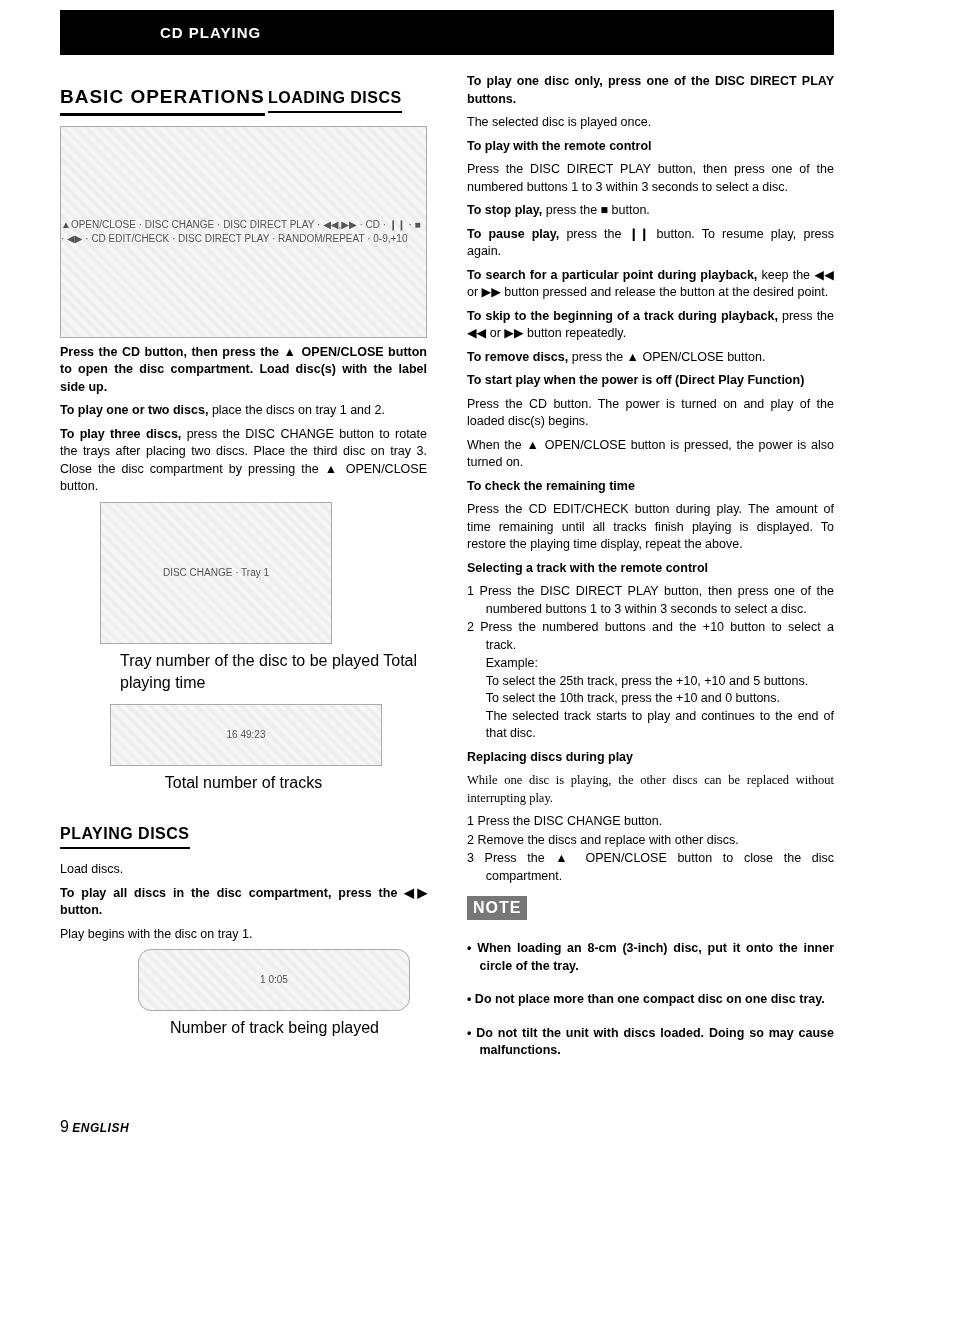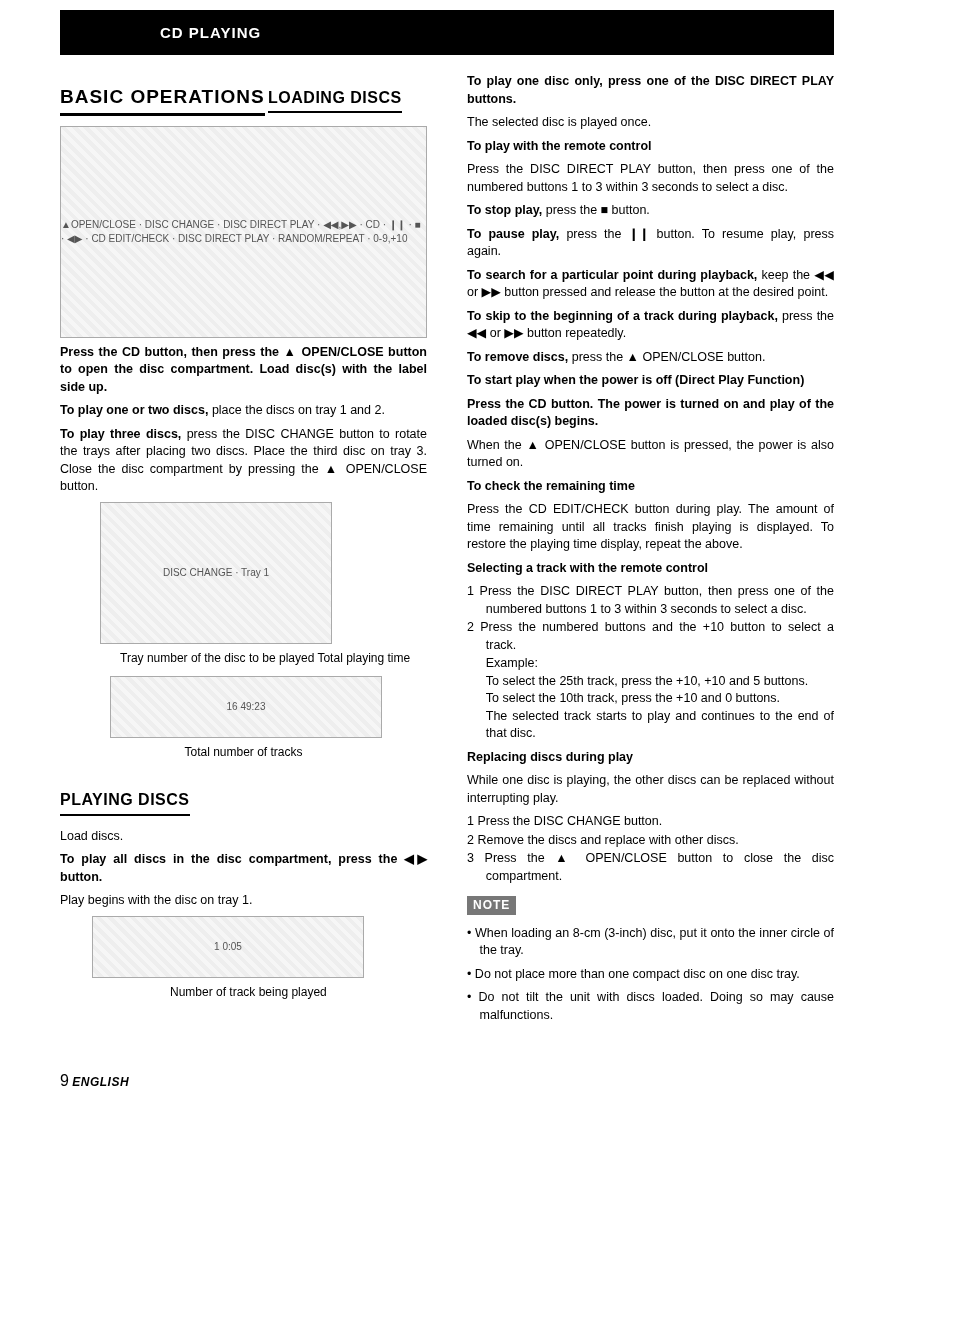--- a/index.html
+++ b/index.html
@@ -49,39 +49,39 @@
     display: inline-block;
   }
   .para { margin: 6px 0; text-align: justify; }
   .bold { font-weight: bold; }
   .note-label {
     display:inline-block;
     background:#777;
     color:#fff;
     font-weight:bold;
     padding:1px 6px;
-    font-size:12px;
+    font-size:16px;
     letter-spacing:1px;
     margin:10px 0 4px 0;
   }
-  .bullet { padding-left:1.0em; text-indent:-1.0em; margin:6px 0; text-align: justify;}
+  .bullet { padding-left:1.0em; text-indent:-1.0em; margin:16px 0; text-align: justify; font-weight: bold;}
   .bullet::before { content:"• "; }
   .numitem { padding-left:1.5em; text-indent:-1.5em; margin:1px 0; text-align: justify;}
   .figure {
     border:1px solid #aaa;
     background: repeating-linear-gradient(45deg,#f6f6f6,#f6f6f6 4px,#eee 4px,#eee 8px);
     color:#555;
     font-size:10px;
     display:flex;
     align-items:center;
     justify-content:center;
     text-align:left;
     margin:6px 0;
   }
-  .fig-cap { font-size:12px; margin:2px 0 10px 0; }
+  .fig-cap { font-size:16px; margin:2px 0 10px 0; }
   .fig-cap.center{ text-align:center;}
   .pagenum { margin-top:40px; font-size:12px;}
   .pagenum .big { font-size:16px; }
   .pagenum .lang { font-style:italic; font-weight:bold; letter-spacing:0.5px;}
 </style>
 </head>
 <body>
 
 <div class="header-bar">CD PLAYING</div>
 
@@ -106,54 +106,54 @@
 
     <div class="fig-cap" style="margin-left:60px;">Tray number of the disc to be played    Total playing time</div>
     <div class="figure" style="height:60px;width:270px;margin-left:50px;">16  49:23</div>
     <div class="fig-cap center">Total number of tracks</div>
 
     <h2 class="section">PLAYING DISCS</h2>
     <div class="para">Load discs.</div>
     <div class="para bold">To play all discs in the disc compartment, press the ◀▶ button.</div>
     <div class="para" style="margin-top:0;">Play begins with the disc on tray 1.</div>
 
-    <div class="figure" style="height:60px;width:270px;margin-left:32px;">1  0:05</div>
+    <div class="figure" style="height:60px;width:270px;margin-left:78px;border-radius:13px;">1  0:05</div>
     <div class="fig-cap" style="margin-left:110px;">Number of track being played</div>
   </div>
 
   <div class="col">
     <div class="para bold" style="margin-top:4px;">To play one disc only, press one of the DISC DIRECT PLAY buttons.</div>
     <div class="para" style="margin-top:0;">The selected disc is played once.</div>
 
     <div class="para bold">To play with the remote control</div>
     <div class="para" style="margin-top:0;">Press the DISC DIRECT PLAY button, then press one of the numbered buttons 1 to 3 within 3 seconds to select a disc.</div>
 
     <div class="para"><span class="bold">To stop play,</span><span> press the ■ button.</span></div>
     <div class="para" style="margin-top:0;"><span class="bold">To pause play,</span><span> press the ❙❙ button. To resume play, press again.</span></div>
     <div class="para" style="margin-top:0;"><span class="bold">To search for a particular point during playback,</span><span> keep the ◀◀ or ▶▶ button pressed and release the button at the desired point.</span></div>
     <div class="para" style="margin-top:0;"><span class="bold">To skip to the beginning of a track during playback,</span><span> press the ◀◀ or ▶▶ button repeatedly.</span></div>
     <div class="para" style="margin-top:0;"><span class="bold">To remove discs,</span><span> press the ▲ OPEN/CLOSE button.</span></div>
 
     <div class="para bold">To start play when the power is off (Direct Play Function)</div>
-    <div class="para" style="margin-top:0;font-weight:bold;">Press the CD button. The power is turned on and play of the loaded disc(s) begins.</div>
+    <div class="para" style="margin-top:0;">Press the CD button. The power is turned on and play of the loaded disc(s) begins.</div>
     <div class="para" style="margin-top:0;">When the ▲ OPEN/CLOSE button is pressed, the power is also turned on.</div>
 
     <div class="para bold">To check the remaining time</div>
     <div class="para" style="margin-top:0;">Press the CD EDIT/CHECK button during play. The amount of time remaining until all tracks finish playing is displayed. To restore the playing time display, repeat the above.</div>
 
     <div class="para bold">Selecting a track with the remote control</div>
     <div class="numitem">1   Press the DISC DIRECT PLAY button, then press one of the numbered buttons 1 to 3 within 3 seconds to select a disc.</div>
     <div class="numitem">2   Press the numbered buttons and the +10 button to select a track.</div>
     <div style="padding-left:1.5em;">Example:</div>
     <div style="padding-left:1.5em;">To select the 25th track, press the +10, +10 and 5 buttons.</div>
     <div style="padding-left:1.5em;">To select the 10th track, press the +10 and 0 buttons.</div>
     <div style="padding-left:1.5em;text-align:justify;">The selected track starts to play and continues to the end of that disc.</div>
 
     <div class="para bold">Replacing discs during play</div>
-    <div class="para" style="margin-top:4px;">While one disc is playing, the other discs can be replaced without interrupting play.</div>
+    <div class="para" style="margin-top:4px;font-family:Liberation Serif, serif;">While one disc is playing, the other discs can be replaced without interrupting play.</div>
     <div class="numitem">1   Press the DISC CHANGE button.</div>
     <div class="numitem">2   Remove the discs and replace with other discs.</div>
     <div class="numitem">3   Press the ▲ OPEN/CLOSE button to close the disc compartment.</div>
 
     <div class="note-label">NOTE</div>
     <div class="bullet">When loading an 8-cm (3-inch) disc, put it onto the inner circle of the tray.</div>
     <div class="bullet">Do not place more than one compact disc on one disc tray.</div>
     <div class="bullet">Do not tilt the unit with discs loaded. Doing so may cause malfunctions.</div>
   </div>
 </div>

